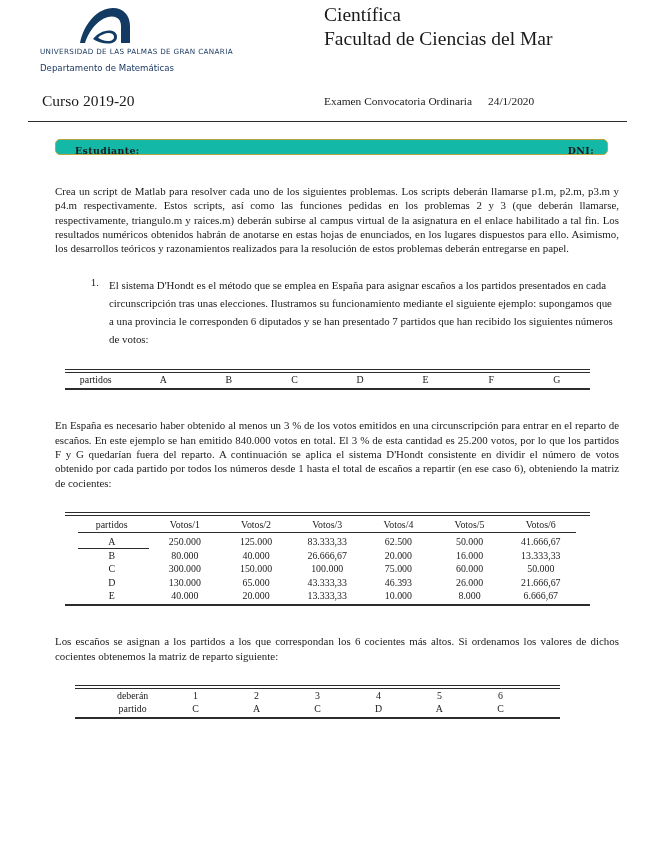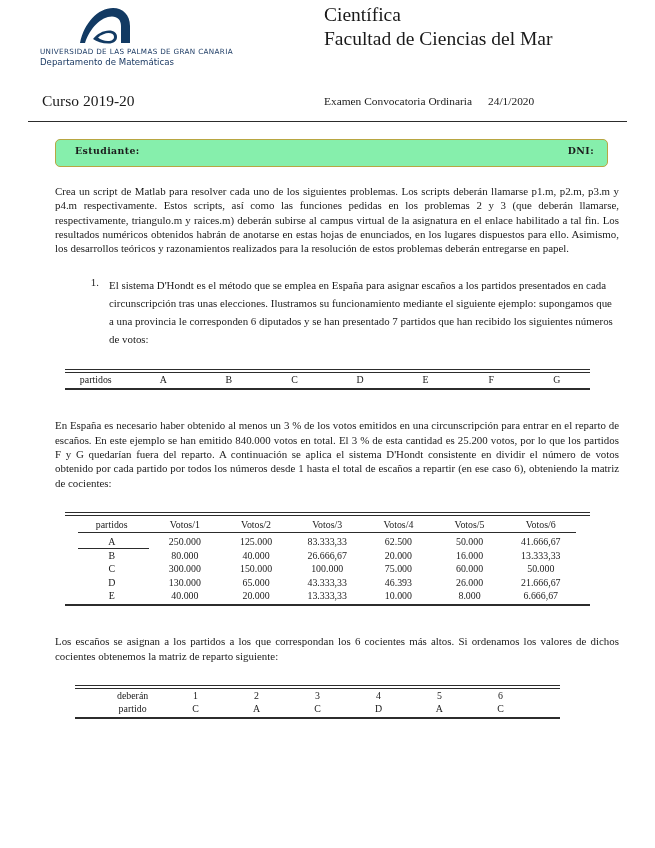--- a/index.html
+++ b/index.html
@@ -47,21 +47,21 @@
     font-size: 7.2px;
     letter-spacing: 0.35px;
     color: #1b3a63;
     margin-top: 1px;
     white-space: nowrap;
   }
   .brand-line2 {
     font-family: "DejaVu Sans", sans-serif;
     font-size: 8.6px;
     color: #1b3a63;
-    margin-top: 1px;
+    margin-top: 7px;
     white-space: nowrap;
   }
 
   .title-block {
     position: absolute;
     left: 296px;
     top: 4px;
     width: 320px;
     text-align: left;
   }
@@ -108,22 +108,22 @@
     height: 1.2px;
     background: #2c2c2c;
   }
 
   
   .student-box {
     position: absolute;
     left: 55px;
     top: 139px;
     right: 47px;
-    height: 28px;
-    background: #86efac;
+    height: 16px;
+    background: #14b8a6;
     border: 1.3px solid #b8a642;
     border-radius: 5px;
     box-sizing: border-box;
   }
   .student-box .lbl-left {
     position: absolute;
     left: 19px;
     top: 5px;
     font-family: "DejaVu Serif", serif;
     font-weight: bold;

